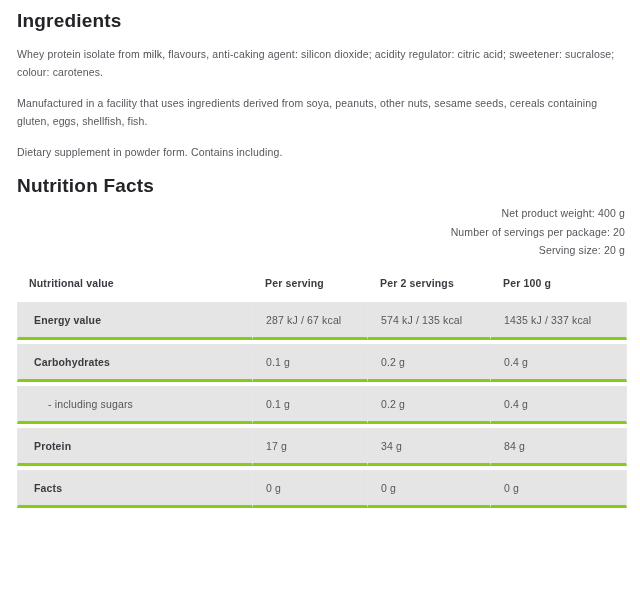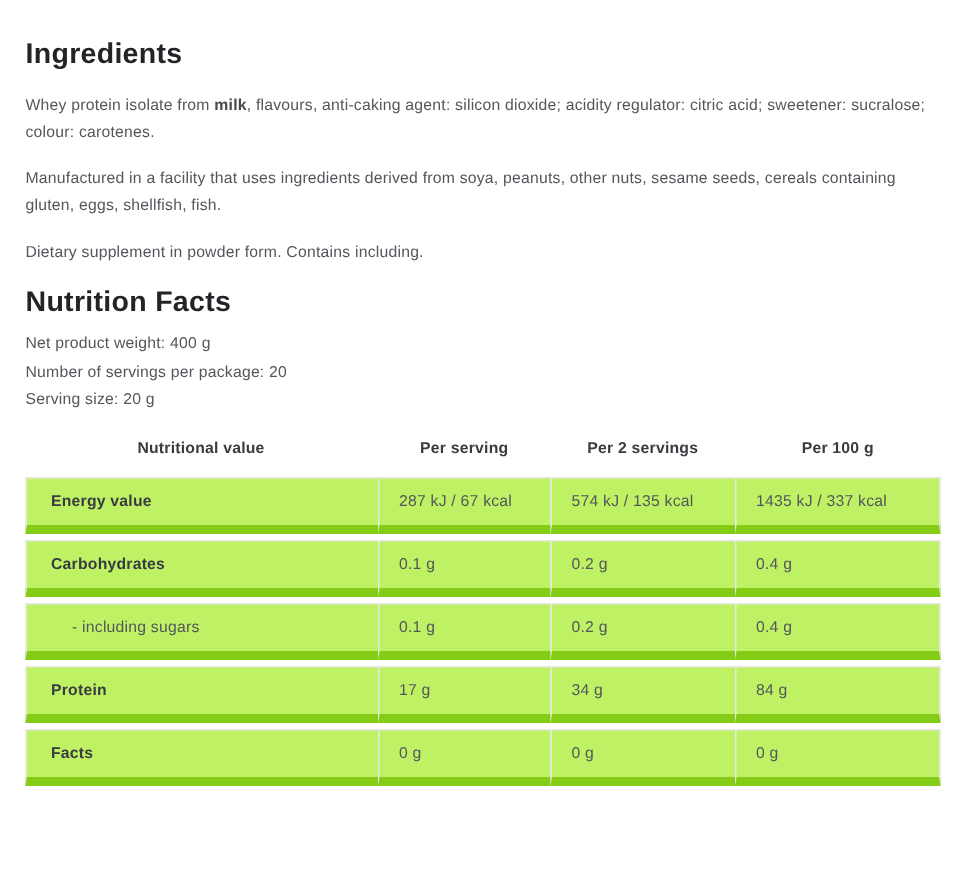--- a/index.html
+++ b/index.html
@@ -3,42 +3,42 @@
 <meta charset="utf-8">
 <style>
   * { margin: 0; padding: 0; box-sizing: border-box; }
   html, body {
     width: 640px; height: 597px;
     background: #ffffff;
     font-family: "Liberation Sans", "DejaVu Sans", sans-serif;
     overflow: hidden;
   }
   .page {
-    padding: 24px 15px 0 17px;
+    padding: 8px 15px 0 17px;
     width: 640px;
   }
   h2.section-title {
     font-size: 19px;
     font-weight: 700;
     color: #242428;
     letter-spacing: 0.2px;
     line-height: 26px;
   }
   h2.nf-title { margin-top: 12px; }
   p.body-text {
     font-size: 10.5px;
     line-height: 18px;
     color: #55565c;
     letter-spacing: 0.15px;
     margin-top: 11px;
     max-width: 608px;
   }
   p.body-text + p.body-text { margin-top: 13px; }
-  p.body-text strong { font-weight: 700; color: #47484d; }
-  .meta-block { margin-top: 5px; }
+  p.body-text strong { font-weight: 400; color: #47484d; }
+  .meta-block { margin-top: 5px; text-align: right; }
   .meta-line {
     font-size: 10.5px;
     line-height: 18.5px;
     color: #55565c;
     letter-spacing: 0.15px;
   }
   table.nutrition-table {
     margin-top: 6px;
     width: 610px;
     border-collapse: separate;
@@ -47,34 +47,34 @@
   }
   col.c1 { width: 235px; }
   col.c2 { width: 115px; }
   col.c3 { width: 123px; }
   col.c4 { width: 137px; }
   thead th {
     font-size: 10.5px;
     font-weight: 700;
     color: #3a3b40;
     letter-spacing: 0.15px;
-    text-align: center;
+    text-align: left;
     padding: 7px 13px 9px 13px;
   }
   thead th:first-child { padding-left: 12px; }
   tbody td {
     height: 38px;
     vertical-align: middle;
     font-size: 10.5px;
     color: #55565c;
     letter-spacing: 0.15px;
     padding: 0 13px;
     border-top: 1px solid #e7e7e7;
-    border-bottom: 6px solid #84cc16;
-    background: #bef264;
+    border-bottom: 3px solid #84cc16;
+    background: #e5e5e5;
   }
   tbody td:first-child { border-left: 1px solid #e7e7e7; padding-left: 16px; }
   tbody td:last-child { border-right: 1px solid #e7e7e7; }
   tbody td + td { border-left: 1px solid #e7e7e7; }
   tbody td.row-label { font-weight: 700; color: #3a3b40; }
   tbody tr.indent td.row-label { font-weight: 400; color: #55565c; padding-left: 30px; }
 </style>
 </head>
 <body>
 

